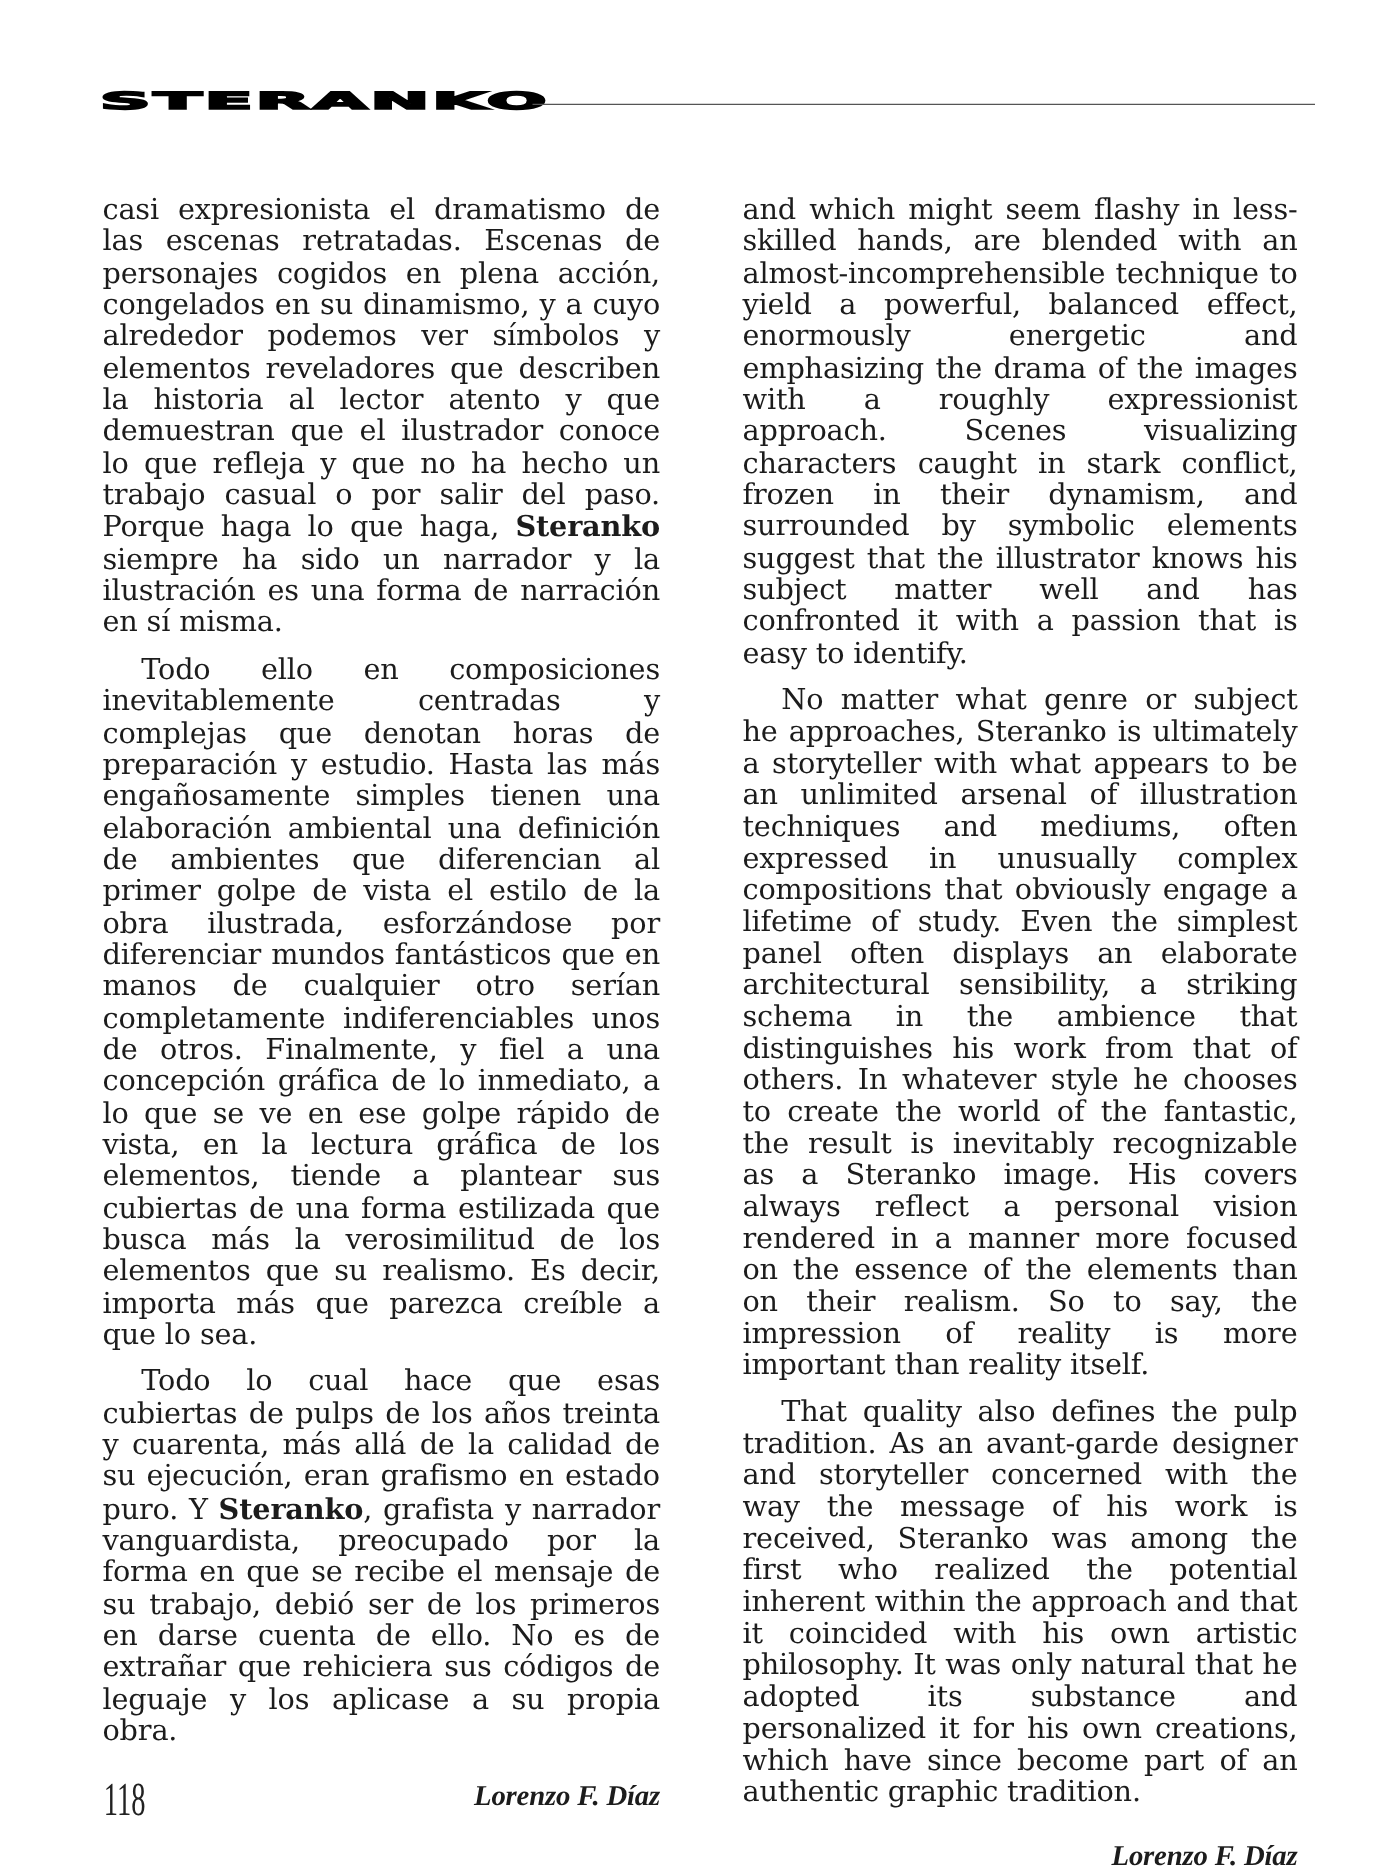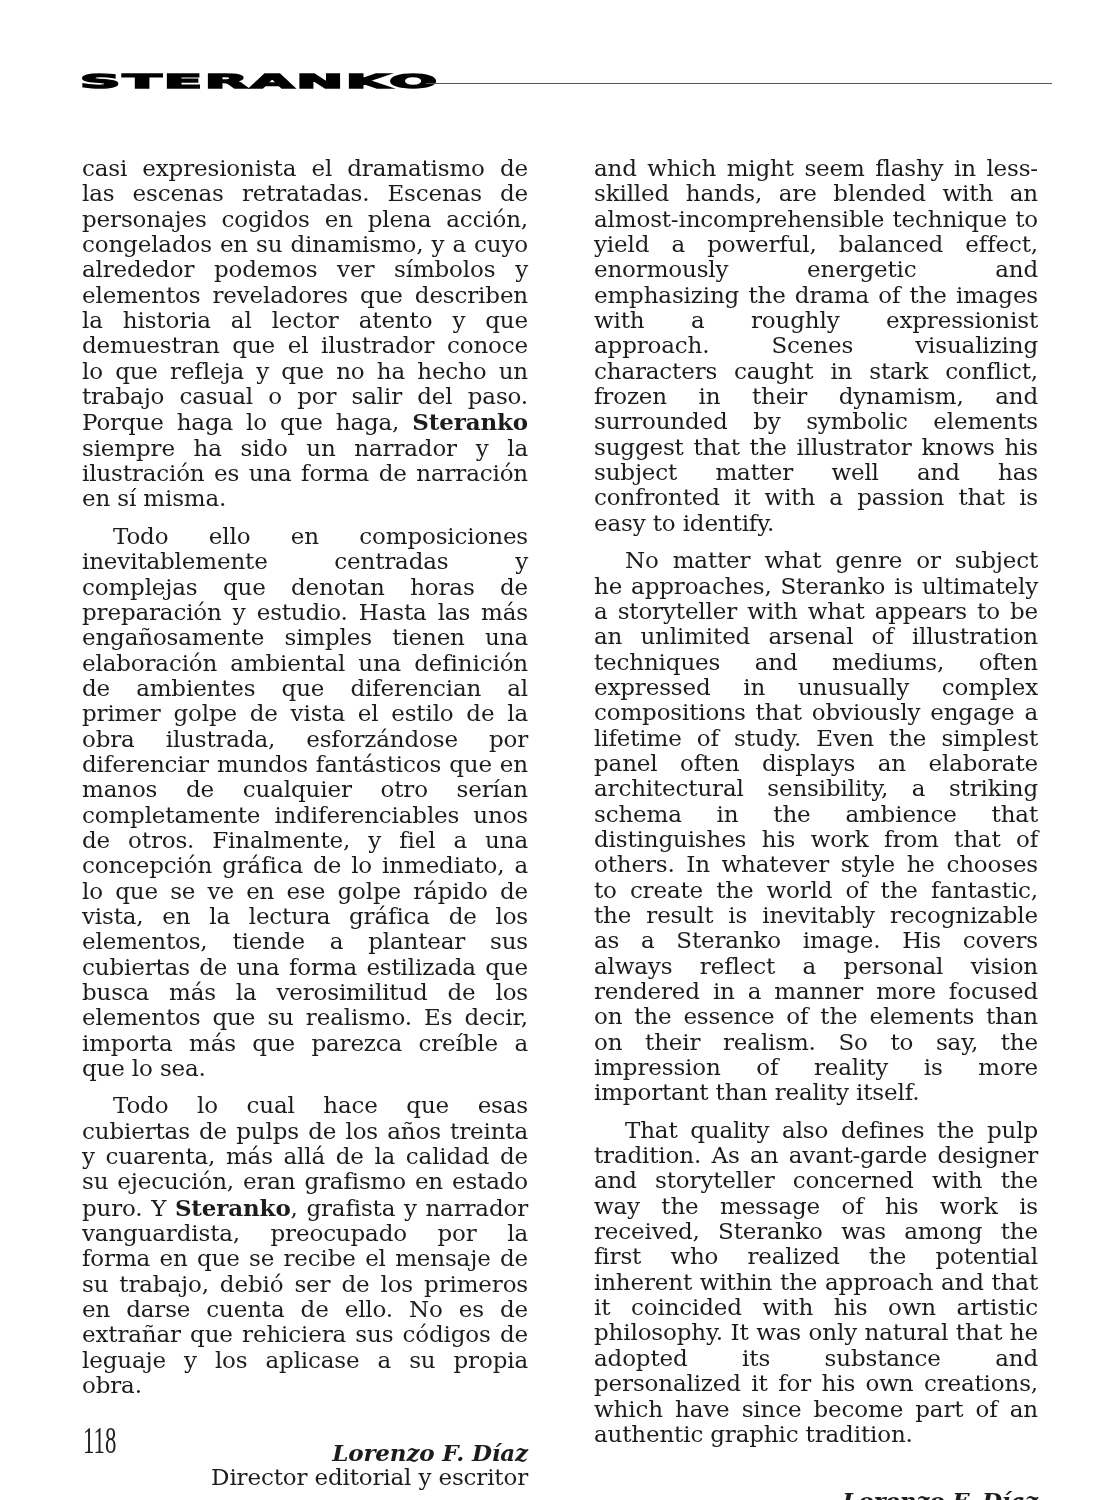--- a/index.html
+++ b/index.html
@@ -19,21 +19,21 @@
       -webkit-text-stroke: 1.6px #000;
     }
     .rule { position: absolute; left: 346px; right: 0; top: 9px; height: 0; border-top: 1.5px solid #555; }
 
     .col { position: absolute; top: 156px; width: 446px; font-size: 23px; line-height: 25.35px; letter-spacing: -0.15px; }
     .col.left { left: 82px; }
     .col.right { left: 594px; width: 444px; }
     .col p { margin: 0; text-align: justify; hyphens: manual; }
     .col p.indent { text-indent: 31px; margin-top: 12px; }
     .col b { font-weight: bold; }
-    .sig { text-align: right; margin-top: 41px; }
+    .sig { text-align: right; margin-top: 25px; font-family: Liberation Serif, serif; }
     .sig .name { font-style: italic; font-weight: bold; display: block; }
     .sig .role { display: block; }
 
     .page-number {
       position: absolute; left: 83px; top: 1420px;
       font-family: "Liberation Serif", serif; font-size: 38px; line-height: 40px;
       transform: scaleX(0.6); transform-origin: 0 0; color: #222;
     }
   </style>
 </head>
@@ -45,21 +45,20 @@
 </div>
 
 <div class="col left">
   <div>
       <p><span>casi expresionista el dramatismo de las escenas retratadas. Escenas de personajes cogidos en plena acción, congelados en su dinamismo, y a cuyo alrededor podemos ver símbolos y elementos reveladores que describen la historia al lector atento y que demuestran que el ilustrador conoce lo que refleja y que no ha hecho un trabajo casual o por salir del paso. Porque haga lo que haga, </span><b>Steranko</b><span> siempre ha sido un narrador y la ilustración es una forma de narración en sí misma.</span></p>
       <p class="indent"><span>Todo ello en composiciones inevitable­mente centradas y complejas que denotan horas de preparación y estudio. Hasta las más engañosamente simples tienen una elabora­ción ambiental una definición de ambientes que diferencian al primer golpe de vista el estilo de la obra ilustrada, esforzándose por diferenciar mundos fantásticos que en manos de cualquier otro serían completamente indiferenciables unos de otros. Finalmente, y fiel a una concepción gráfica de lo inmediato, a lo que se ve en ese golpe rápido de vista, en la lectura gráfica de los elementos, tiende a plantear sus cubiertas de una forma estilizada que busca más la verosimilitud de los elementos que su realismo. Es decir, importa más que parezca creíble a que lo sea.</span></p>
       <p class="indent"><span>Todo lo cual hace que esas cubiertas de pulps de los años treinta y cuarenta, más allá de la calidad de su ejecución, eran grafismo en estado puro. Y </span><b>Steranko</b><span>, grafista y narrador vanguardista, preocupado por la forma en que se recibe el mensaje de su trabajo, debió ser de los primeros en darse cuenta de ello. No es de extrañar que rehiciera sus códigos de leguaje y los aplicase a su propia obra.</span></p>
     </div>
   <div class="sig">
     <span class="name">Lorenzo F. Díaz</span>
-    <span class="role">Director editorial y escritor</span>
   </div>
 </div>
 
 <div class="col right">
   <div>
       <p><span>and which might seem flashy in less-skilled hands, are blended with an almost-incomprehensible technique to yield a powerful, balanced effect, enormously energetic and emphasizing the drama of the images with a roughly expressionist approach. Scenes visualizing characters caught in stark conflict, frozen in their dynamism, and surrounded by symbolic elements suggest that the illustrator knows his subject matter well and has confronted it with a passion that is easy to identify.</span></p>
       <p class="indent"><span>No matter what genre or subject he approaches, Steranko is ultimately a storyteller with what appears to be an unlimited arsenal of illustration techniques and mediums, often expressed in unusually complex compositions that obviously engage a lifetime of study. Even the simplest panel often displays an elaborate architectural sensibility, a striking schema in the ambience that distinguishes his work from that of others. In whatever style he chooses to create the world of the fantastic, the result is inevitably recognizable as a Steranko image. His covers always reflect a personal vision rendered in a manner more focused on the essence of the elements than on their realism. So to say, the impression of reality is more important than reality itself.</span></p>
       <p class="indent"><span>That quality also defines the pulp tradition. As an avant-garde designer and storyteller concerned with the way the message of his work is received, Steranko was among the first who realized the potential inherent within the approach and that it coincided with his own artistic philosophy. It was only natural that he adopted its substance and personalized it for his own creations, which have since become part of an authentic graphic tradition.</span></p>
     </div>
   <div class="sig">

